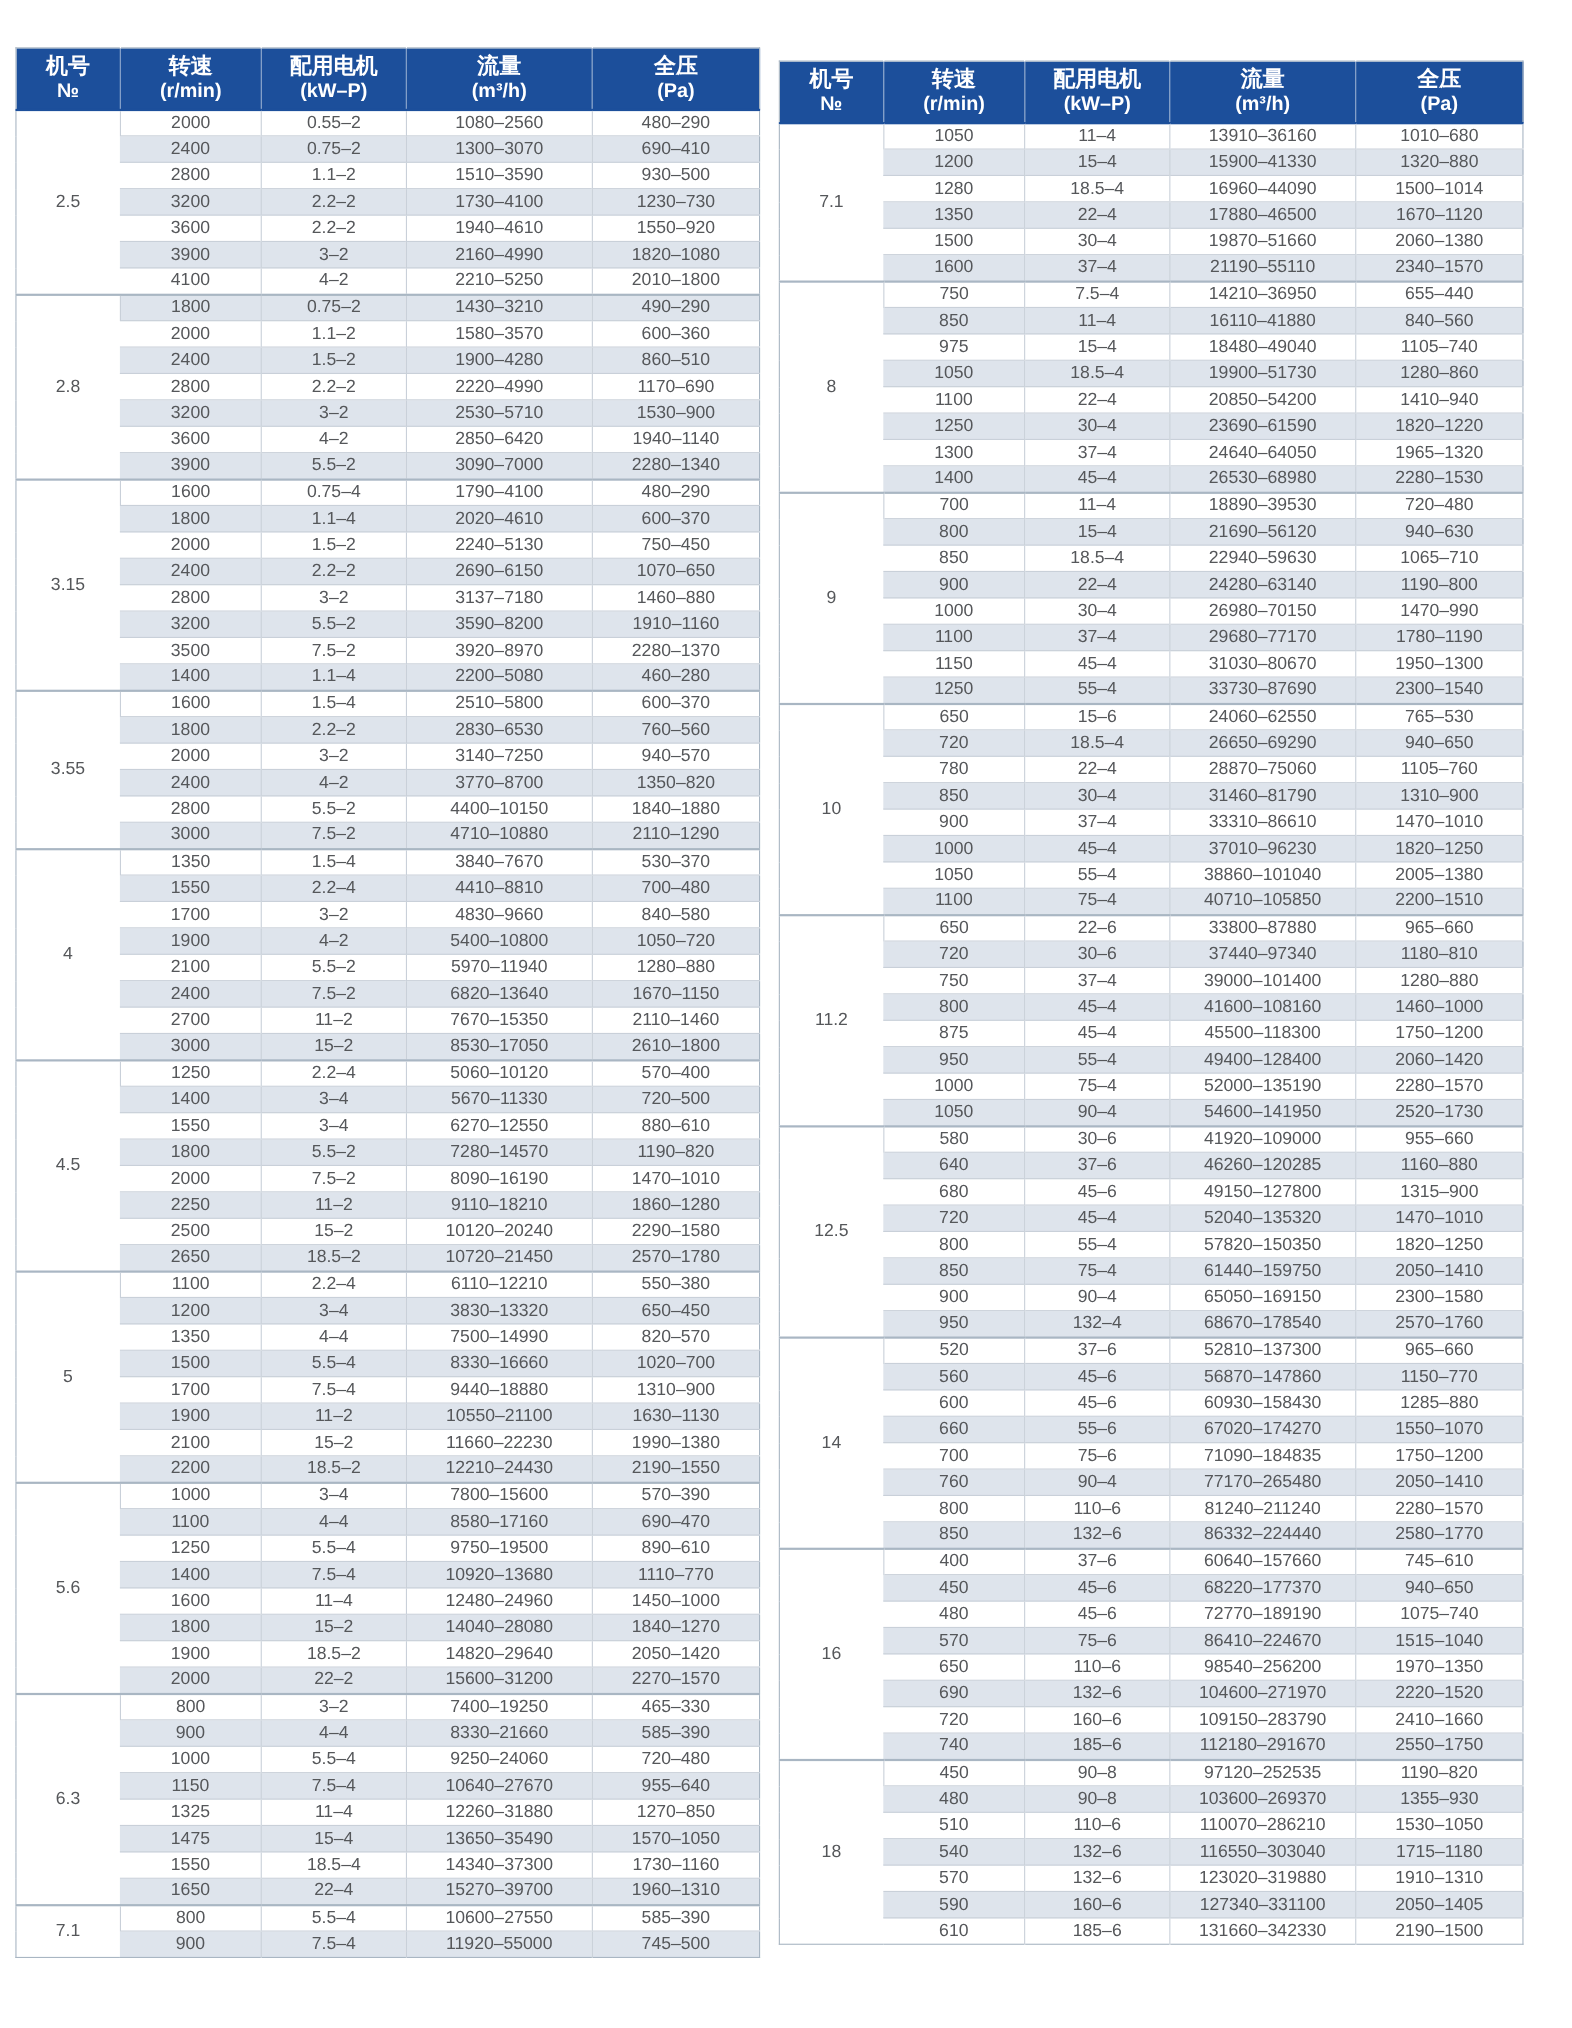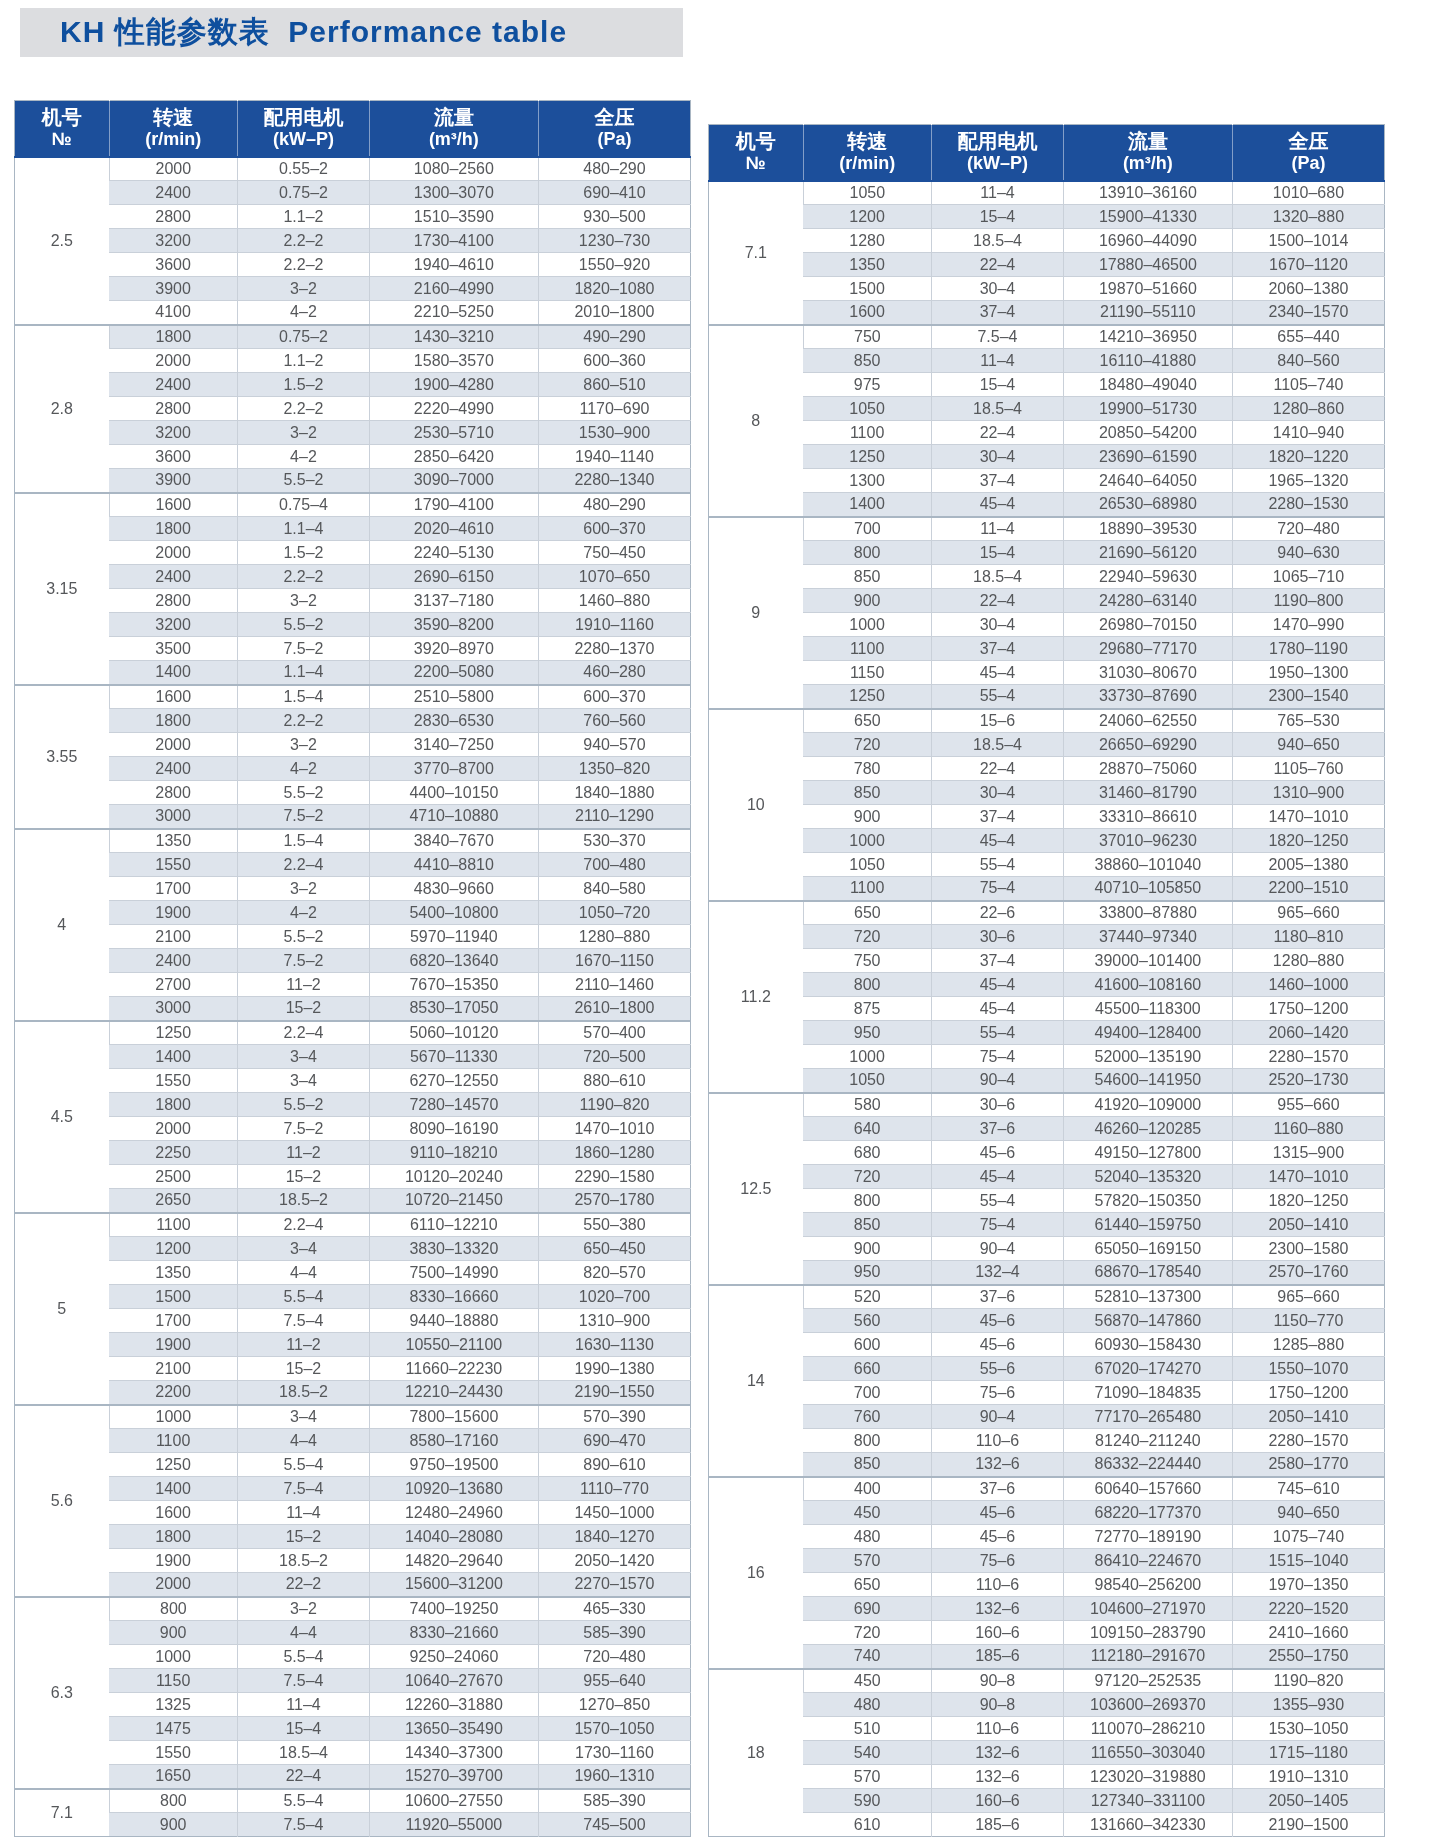--- a/index.html
+++ b/index.html
@@ -21,21 +21,21 @@
   .title-bar{
     margin:8px 0 0 20px;width:663px;height:49px;
     background:var(--title-bar-bg);
     display:flex;align-items:center;padding-left:40px;
   }
   .title-bar h1{
     font-size:30px;font-weight:bold;color:var(--title-text);
     letter-spacing:1px;white-space:pre;
   }
   .tables{
-    display:flex;align-items:flex-end;gap:17px;
+    display:flex;align-items:center;gap:17px;
     padding-left:14px;margin-top:43px;
   }
   table.perf{
     width:677px;border-collapse:collapse;table-layout:fixed;
     border:1px solid var(--group-border);
   }
   col.c-no{width:14%;}
   col.c-speed{width:19%;}
   col.c-motor{width:19.5%;}
   col.c-flow{width:25%;}
@@ -66,23 +66,20 @@
     border-top:2px solid var(--group-border);
   }
   tr.group-start td{border-top:2px solid var(--group-border);}
   tbody tr:first-child td.no-cell{border-top:none;}
 </style>
 </head>
 <body>
 
 <div class="page">
 
-  <div class="title-bar">
-    <h1>KH 性能参数表  Performance table</h1>
-  </div>
 
   <div class="tables">
 
     <table class="perf">
       <colgroup>
         <col class="c-no">
           <col class="c-speed">
           <col class="c-motor">
           <col class="c-flow">
           <col class="c-press">

